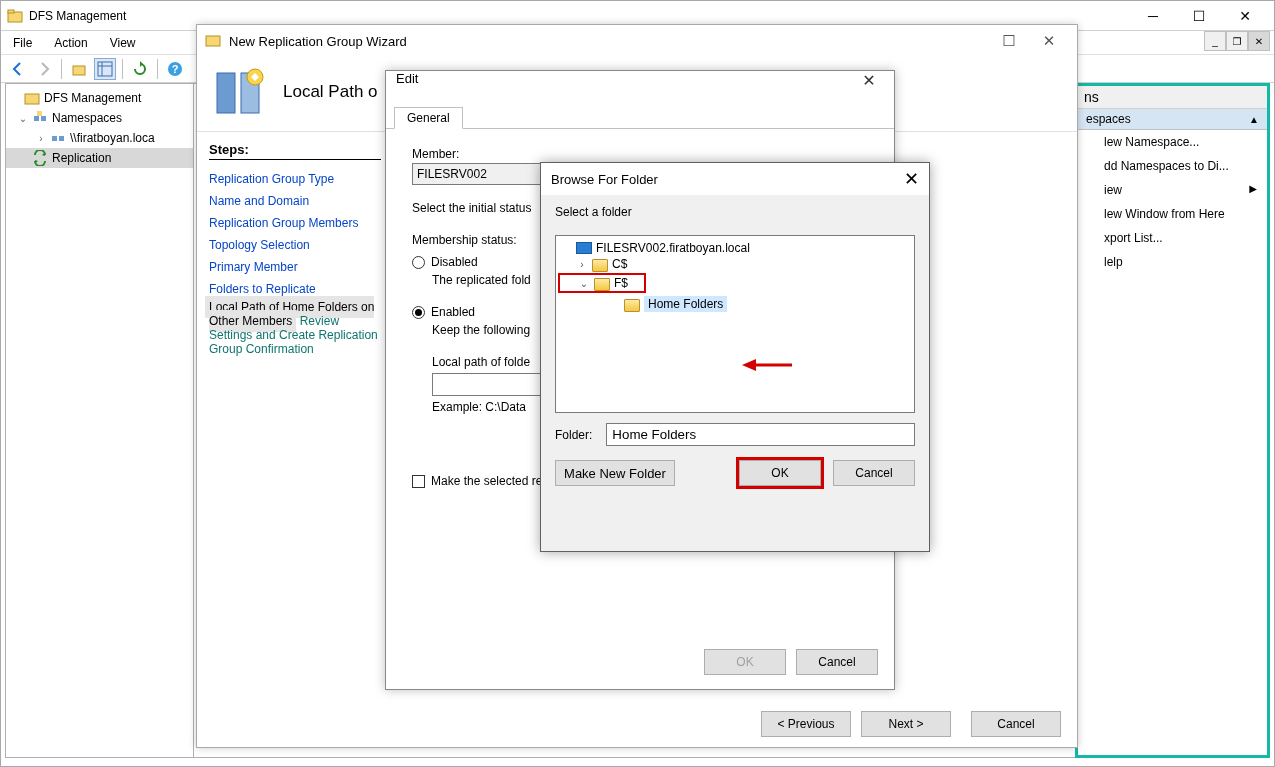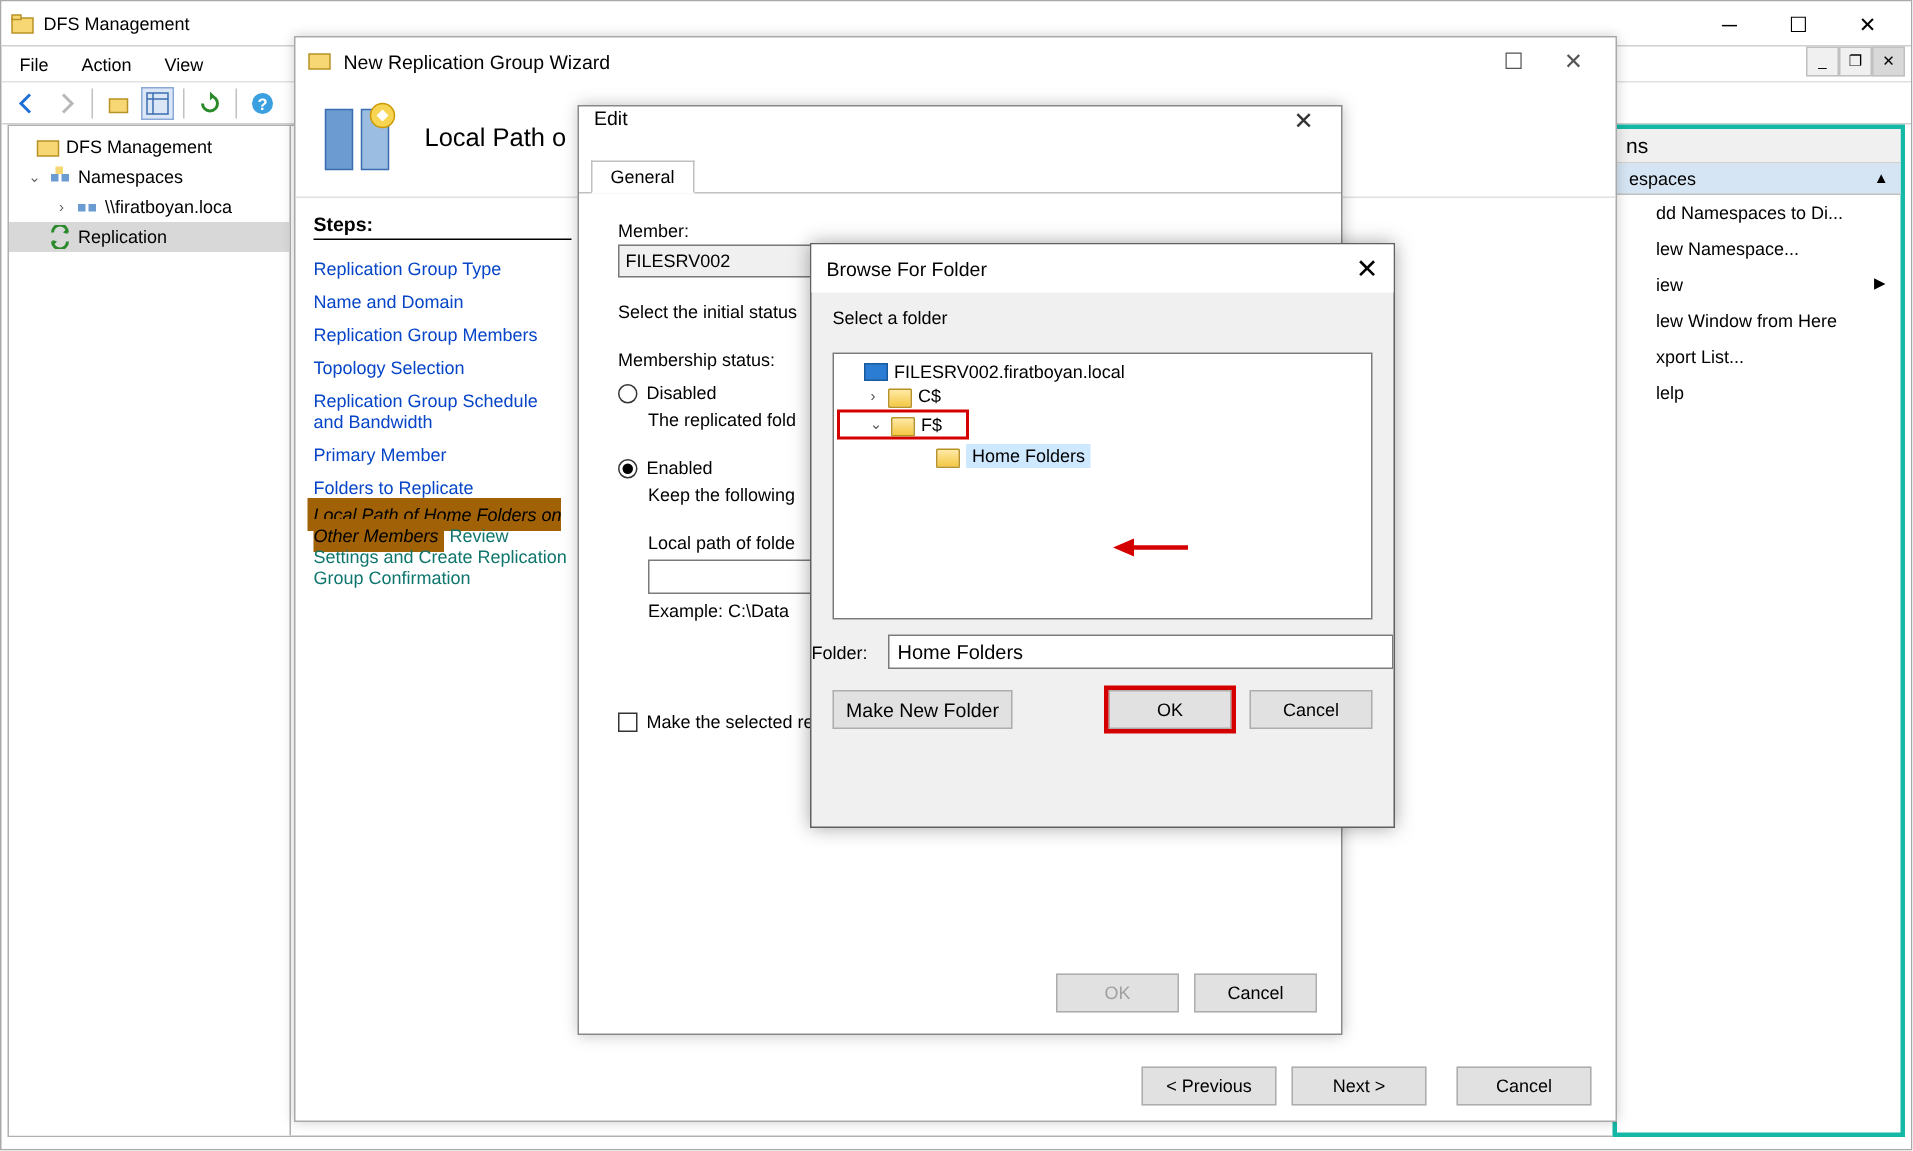--- a/index.html
+++ b/index.html
@@ -45,21 +45,21 @@
 .wiz-title .wctl { width:40px; text-align:center; font-size:15px; color:#555; }
 
 .wiz-header { display:flex; align-items:center; padding:6px 14px 10px; gap:14px; border-bottom:1px solid #e0e0e0; }
 .wiz-header .himg { width:58px; height:58px; }
 .wiz-header .htxt { font-size:17px; font-weight:normal; }
 
 .wiz-body { display:flex; height:570px; }
 .steps-pane { width:196px; padding:10px 12px; font-size:12px; }
 .steps-pane .sh { font-weight:bold; border-bottom:1px solid #000; padding-bottom:2px; margin-bottom:8px; font-size:13px; }
 .step-link { color:#0645c8; padding:4px 0; display:block; }
-.step-cur { background:#a16207; padding:4px 4px; margin-left:-4px; color:#000;font-style:italic; }
+.step-cur { background:#e5e5e5; padding:4px 4px; margin-left:-4px; color:#000; }
 .step-plain { padding:4px 0; color:#0f766e; }
 
 .wiz-foot { position:absolute; bottom:10px; right:16px; display:flex; gap:10px; }
 .wiz-btn { min-width:90px; height:26px; border:1px solid #adadad; background:#e1e1e1; font-size:12px; }
 
 
 .edit-dlg { position:absolute; top:70px; left:385px; width:510px; height:620px; border:1px solid #888; background:#fff; box-shadow:0 0 10px rgba(0,0,0,0.25); }
 .edit-title { height:30px; display:flex; align-items:flex-start; padding:0 10px; font-size:13px; }
 .edit-title .sp{flex:1}
 .edit-title .x { width:30px; text-align:center; font-size:16px; color:#333; }
@@ -81,21 +81,21 @@
 .browse-dlg { position:absolute; top:162px; left:540px; width:390px; height:390px; border:1px solid #606060; background:#f0f0f0; box-shadow:0 0 12px rgba(0,0,0,0.35); }
 .browse-dlg .bt { height:32px; display:flex; align-items:center; padding:0 10px; background:#fff; font-size:13px; }
 .browse-dlg .bt .sp{flex:1}
 .browse-dlg .bt .x{font-size:18px; font-weight:normal;}
 .browse-dlg .prompt { padding:10px 14px 6px; font-size:12px; }
 .tree-box { margin:10px 14px; border:1px solid #7a7a7a; background:#fff; height:178px; font-size:12px; padding:4px 2px; overflow:hidden; }
 .tv-row { display:flex; align-items:center; padding:1px 2px; gap:4px; }
 .tv-exp { width:12px; text-align:center; color:#555; font-size:10px; }
 .tv-sel { background:#cde8ff; }
 .redbox { border:2px solid #d40000; }
-.folder-row { display:flex; align-items:center; padding:0 0; gap:14px; font-size:12px;justify-content:flex-end; }
+.folder-row { display:flex; align-items:center; padding:0 14px; gap:14px; font-size:12px;justify-content:flex-end; }
 .folder-row input { flex:1; border:1px solid #7a7a7a; padding:3px 5px; background:#fff; }
 .bf-foot { display:flex; justify-content:space-between; padding:14px; gap:12px; }
 .bf-foot .left-btn { min-width:120px; height:26px; border:1px solid #adadad; background:#e1e1e1; font-size:13px; }
 .bf-foot .rbtns { display:flex; gap:12px; }
 .bf-btn { width:82px; height:26px; border:1px solid #adadad; background:#e1e1e1; font-size:12px; }
 .bf-btn.ok { outline:3px solid #d40000; }
 
 .arrow-annot { position:absolute; top:355px; left:742px; pointer-events:none; }
 
 .folder-icon { background: linear-gradient(#ffe9a6,#f3c843); border:1px solid #b89224; width:16px; height:13px; border-radius:1px; position:relative; top:1px; }
@@ -210,22 +210,22 @@
         </div>
     </div>
   </div>
 
   <div class="actions-pane">
     <div class="actions-hdr">ns</div>
     <div class="actions-grp">
         <span>espaces</span>
         <span style="font-size:10px">▲</span>
       </div>
+    <div class="actions-item">lew Namespace...</div>
     <div class="actions-item">dd Namespaces to Di...</div>
-    <div class="actions-item">lew Namespace...</div>
     <div class="actions-item"><span>iew</span><span class="tri">▶</span></div>
     <div class="actions-item">lew Window from Here</div>
     <div class="actions-item">xport List...</div>
     <div class="actions-item">lelp</div>
   </div>
 </div>
 
 <div class="wizard">
   <div class="wiz-title">
     <span class="icon"><svg width="18" height="18">
@@ -247,21 +247,20 @@
     </span>
     <span class="htxt">Local Path o</span>
   </div>
   <div class="wiz-body">
     <div class="steps-pane">
       <div class="sh">Steps:</div>
       <span class="step-link">Replication Group Type</span>
       <span class="step-link">Name and Domain</span>
       <span class="step-link">Replication Group Members</span>
       <span class="step-link">Topology Selection</span>
-      <span class="step-link">Replication Group Schedule and Bandwidth</span>
       <span class="step-link">Primary Member</span>
       <span class="step-link">Folders to Replicate</span>
       <span class="step-cur">Local Path of Home Folders on Other Members</span>
       <span class="step-plain">Review Settings and Create Replication Group</span>
       <span class="step-plain">Confirmation</span>
     </div>
   </div>
   <div class="wiz-foot">
     <button class="wiz-btn">&lt;  Previous</button>
     <button class="wiz-btn">Next  &gt;</button>

